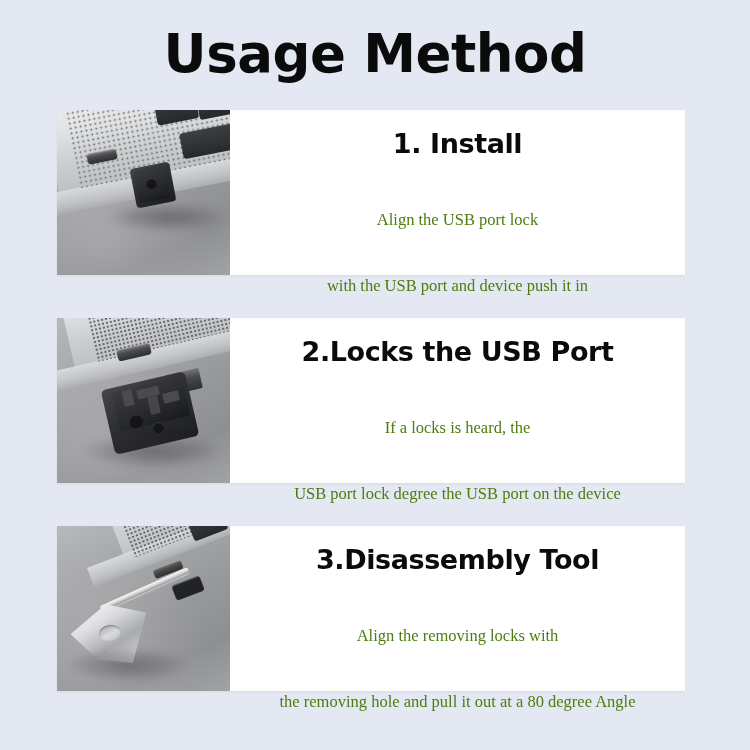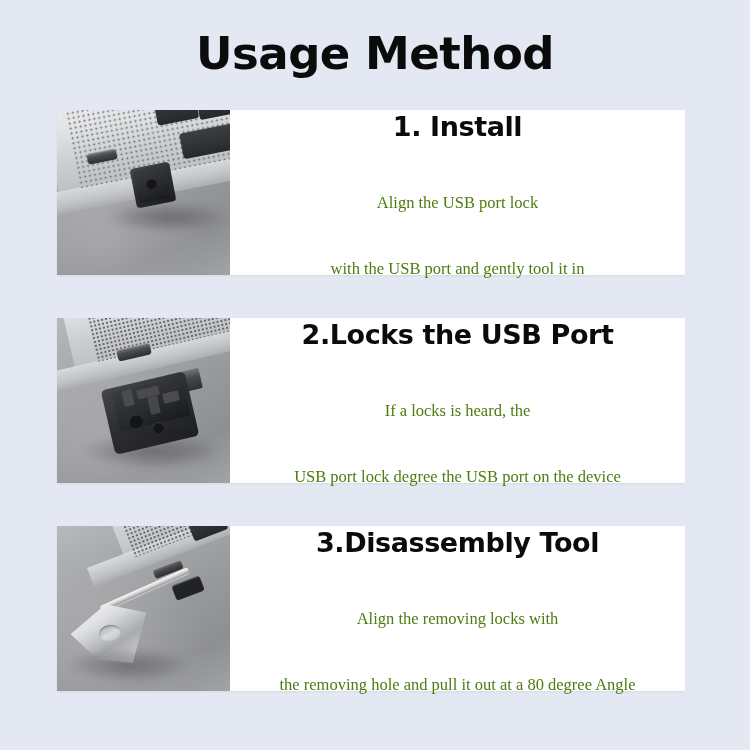--- a/index.html
+++ b/index.html
@@ -21,21 +21,21 @@
     box-sizing: border-box;
   }
 
   
   .page-title {
     position: absolute;
     left: 0;
     top: 22px;
     width: 750px;
     text-align: center;
-    font-size: 45px;
+    font-size: 53px;
     line-height: 64px;
     font-weight: 900;
     letter-spacing: -0.5px;
     color: #0b0b0b;
     font-family: "DejaVu Sans", "Liberation Sans", sans-serif;
     -webkit-font-smoothing: antialiased;
   }
 
   
   .steps {
@@ -66,20 +66,21 @@
     background: #9a9a9c;
   }
   .step-body {
     position: relative;
     flex: 1 1 auto;
     background: #ffffff;
     display: flex;
     flex-direction: column;
     align-items: center;
     justify-content: flex-start;
+    padding-top: 17px;
     box-sizing: border-box;
   }
   .step-heading {
     font-size: 27px;
     line-height: 34px;
     font-weight: 900;
     color: #0b0b0b;
     font-family: "DejaVu Sans", "Liberation Sans", sans-serif;
     letter-spacing: -0.4px;
     text-align: center;
@@ -226,21 +227,21 @@
           <div class="lock-hole" style="left:89px; top:68px; width:11px; height:11px; transform: rotate(-11deg);"></div>
 
           <div class="shadow-blob" style="left:50px; top:92px; width:120px; height:30px;"></div>
         </div>
       </div>
 
       <div class="step-body">
         <div class="step-heading">1. Install</div>
         <div class="step-lines">
           <div class="step-line">Align the USB port lock</div>
-          <div class="step-line">with the USB port and gently tool it in</div>
+          <div class="step-line">with the USB port and device push it in</div>
         </div>
       </div>
     </div>
 
     <div class="step-card">
       <div class="step-photo">
         <div class="photo-scene">
           <div class="desk"></div>
           <div class="desk-soft"></div>
 

